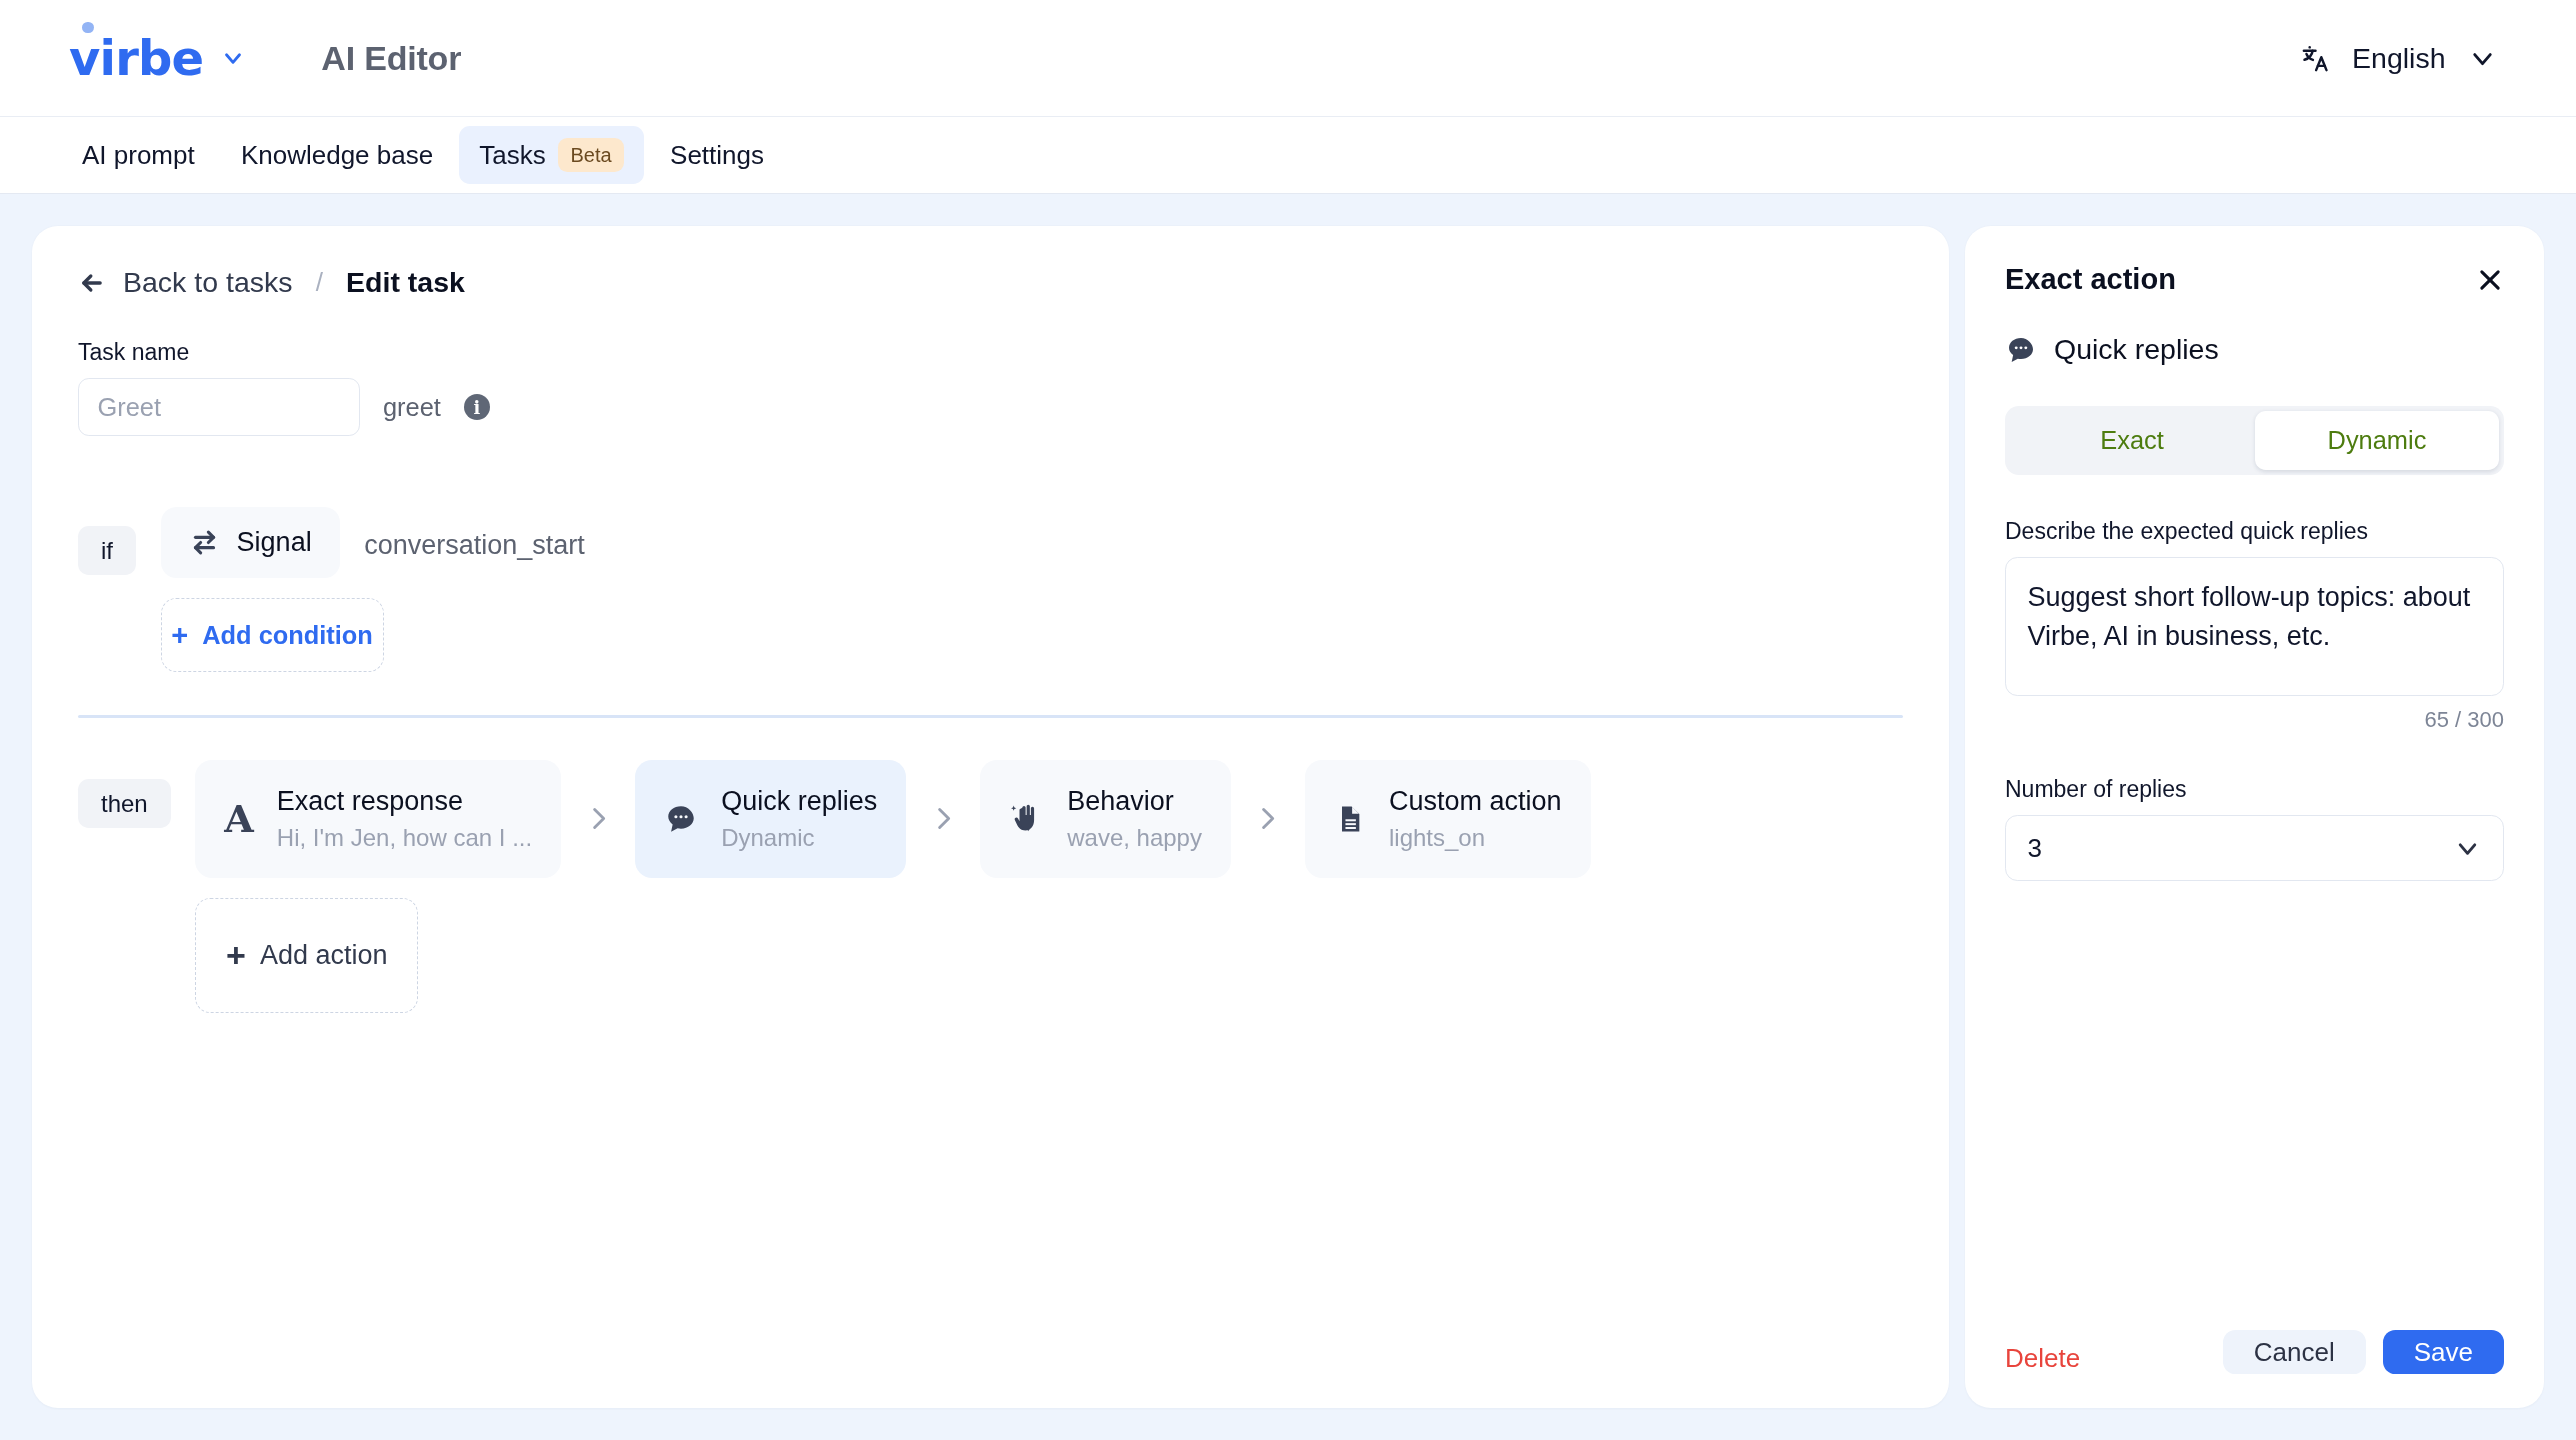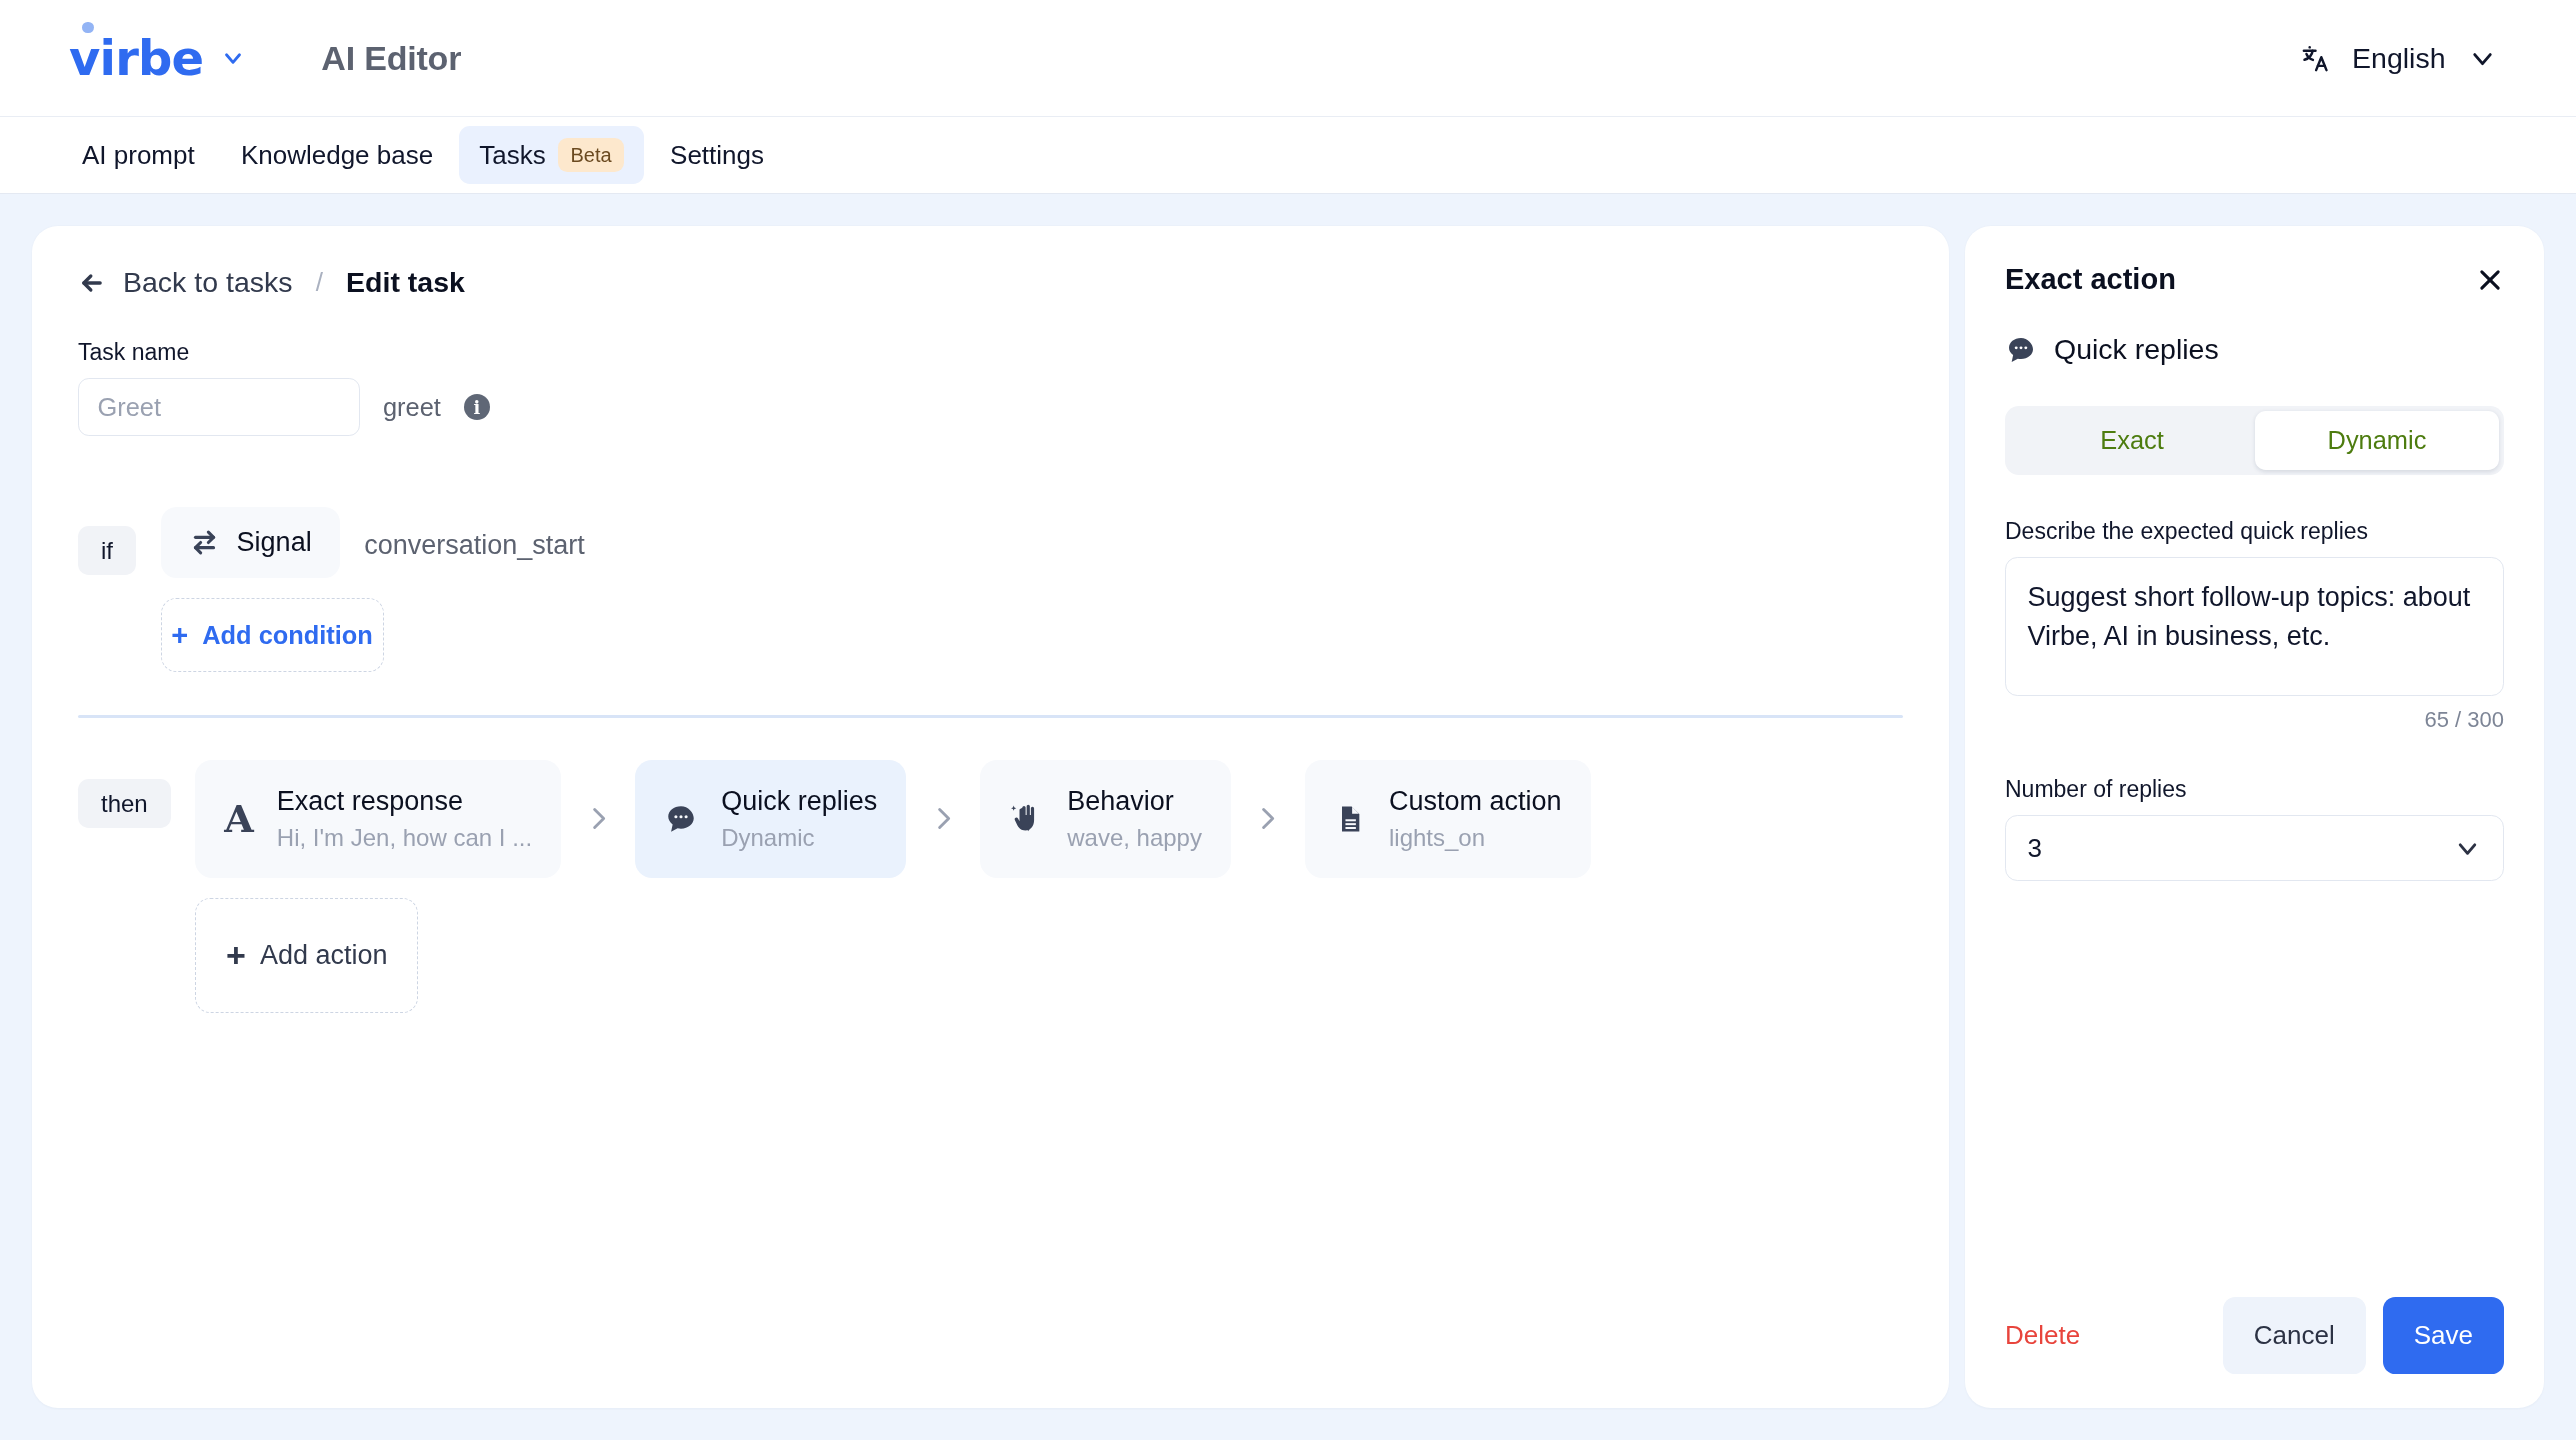--- a/index.html
+++ b/index.html
@@ -172,29 +172,29 @@
   .char-count { margin-top: 10.8px; text-align: right; font-size: 22px; color: #7d8596; }
 
   .select-box {
     margin-top: 12.3px; height: 66px; border: 0.8px solid #e2e7f0; border-radius: 12.3px;
     display: flex; align-items: center; padding: 0 21.5px; background: #fff;
     cursor: pointer;
   }
   .select-value { font-size: 26px; color: #10162b; }
   .select-chev { margin-left: auto; color: #2c3244; display: flex; align-items: center; }
 
-  .panel-footer { margin-top: auto; display: flex; align-items: center; }
+  .panel-footer { margin-top: auto; display: flex; align-items: flex-end; }
   .delete-btn {
     font-size: 26px; color: #e8443c; cursor: pointer; background: none;
     border: none; font-family: "Liberation Sans", sans-serif; padding: 0;
   }
   .footer-right { margin-left: auto; display: flex; gap: 17px; }
   .btn {
     border: none; border-radius: 12.3px; font-size: 26px; cursor: pointer;
-    font-family: "Liberation Sans", sans-serif; padding: 0 31px; height: 77px;
+    font-family: "Liberation Sans", sans-serif; padding: 0 31px; height: 44px;
   }
   .btn-cancel { background: #eef3fb; color: #2c3244; }
   .btn-save { background: #2f6bf0; color: #ffffff; }
 </style>
 </head>
 <body>
 
 <div class="app">
 
   <div class="topbar">

